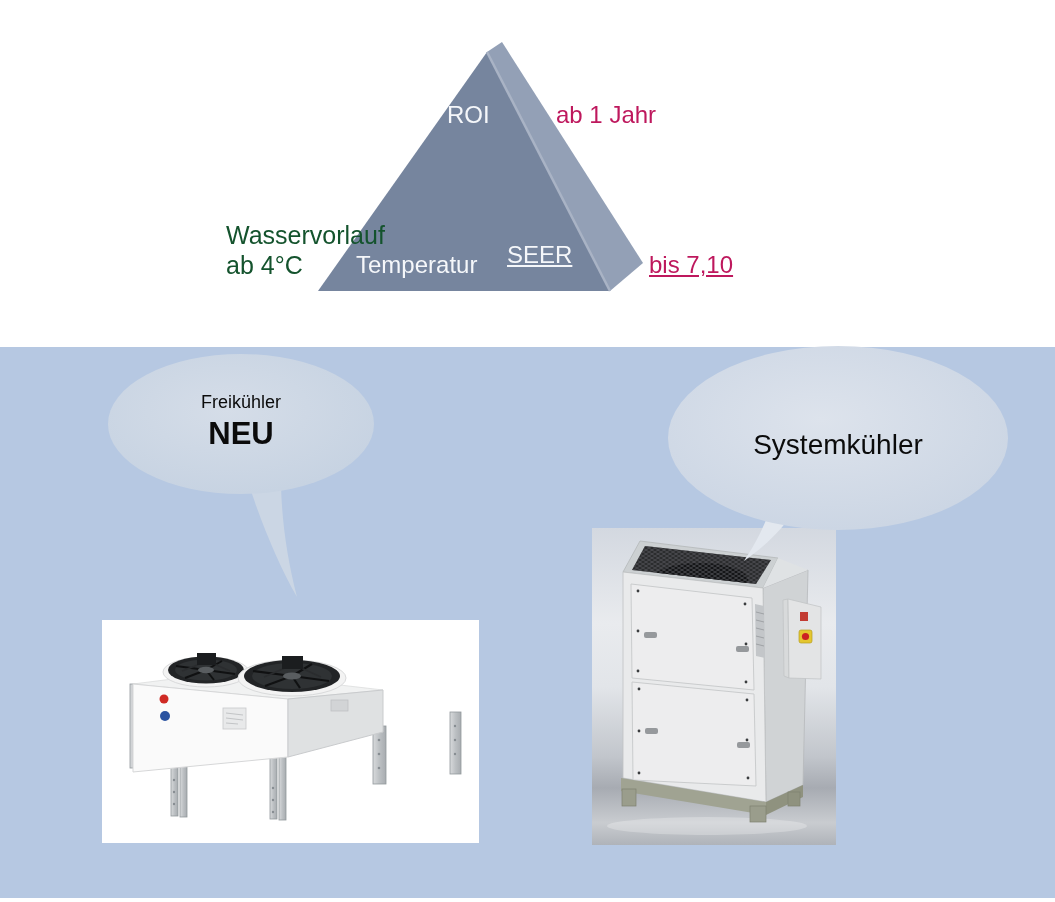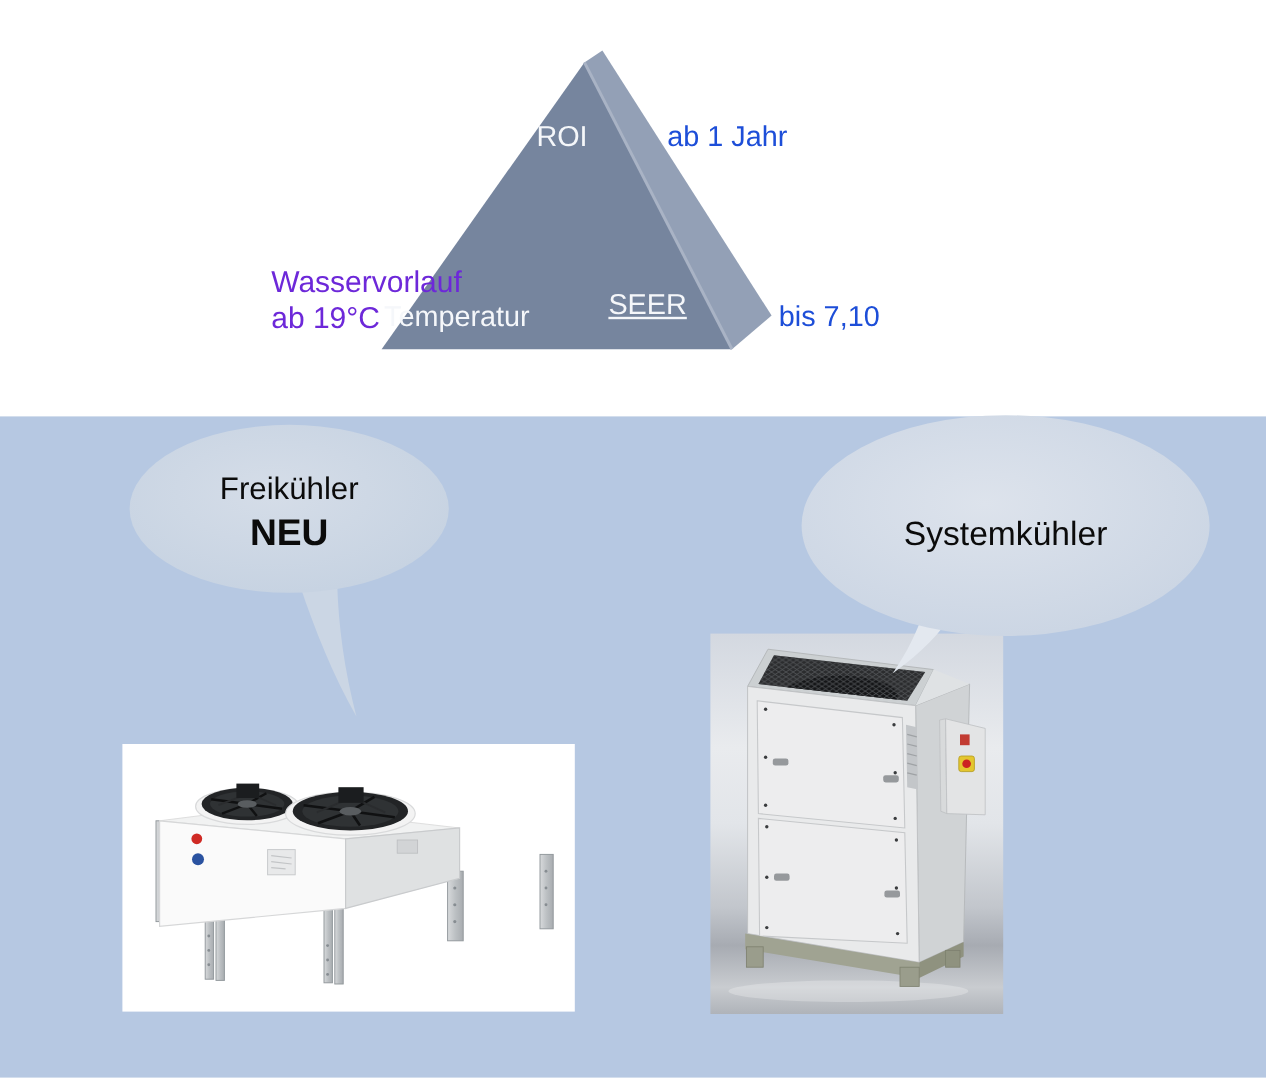--- a/index.html
+++ b/index.html
@@ -7,27 +7,27 @@
     width:1055px;height:902px;position:relative;overflow:hidden;
     background:#ffffff;
     font-family:"Liberation Sans", sans-serif;
   }
   .abs{position:absolute;}
 
   
   #pyramid-svg{left:300px;top:35px;width:360px;height:262px;}
   .tri-label{position:absolute;font-size:24px;white-space:nowrap;}
   .tri-label.inside{color:#f5f7fa;}
-  .tri-label.outside{color:#1d4ed8;}
+  .tri-label.outside{color:#be185d;}
   #label-roi{left:447px;top:101px;}
   #label-roi-value{left:556px;top:101px;}
-  #label-left-block{left:226px;top:220px;line-height:30px;font-size:25px;color:#6d28d9;}
-  #label-temperatur{left:320px;top:251px;}
+  #label-left-block{left:226px;top:220px;line-height:30px;font-size:25px;color:#14532d;}
+  #label-temperatur{left:356px;top:251px;}
   #label-seer{left:507px;top:241px;text-decoration:underline;}
-  #label-seer-value{left:649px;top:251px;}
+  #label-seer-value{left:649px;top:251px;text-decoration:underline;}
 
   
   #blue-panel{
     left:0;top:347px;width:1055px;height:551px;
     background:#b6c8e2;z-index:1;
   }
 
   
   #freecooler-panel{
     left:102px;top:620px;width:377px;height:223px;background:#ffffff;z-index:2;
@@ -38,21 +38,21 @@
   }
 
   
   .bubble-svg{z-index:3;}
   #bubble-left-svg{left:100px;top:352px;width:285px;height:250px;}
   #bubble-right-svg{left:660px;top:343px;width:355px;height:235px;}
   .bubble-text{
     position:absolute;z-index:4;text-align:center;color:#0b0b0b;
   }
   #bubble-left-text{left:130px;top:392px;width:222px;}
-  #bubble-left-text .l1{font-size:26px;text-align:center;}
+  #bubble-left-text .l1{font-size:18px;text-align:center;}
   #bubble-left-text .l2{font-size:31px;font-weight:bold;margin-top:3px;text-align:center;}
   #bubble-right-text{left:698px;top:389px;width:280px;}
   #bubble-right-text .l1{font-size:28px;margin-top:40px;}
   #bubble-right-text .l2{font-size:22px;margin-top:5px;}
 </style>
 </head>
 <body>
 
 <div class="abs" style="left:0;top:0;width:956px;height:347px;">
   <svg id="pyramid-svg" class="abs" viewBox="300 35 360 262">
@@ -60,21 +60,21 @@
     <polygon points="487,52 502,42 643,263 610,291" fill="#93a0b6"></polygon>
 
     <polygon points="487,52 318,291 610,291" fill="#76859e"></polygon>
 
     <line x1="487" y1="52" x2="610" y2="291" stroke="#a9b3c5" stroke-width="2.5"></line>
   </svg>
   <div id="label-roi" class="tri-label inside">ROI</div>
   <div id="label-roi-value" class="tri-label outside">ab 1 Jahr</div>
   <div id="label-left-block" class="tri-label">
     <div>Wasservorlauf</div>
-    <div>ab 19°C</div>
+    <div>ab 4°C</div>
   </div>
   <div id="label-temperatur" class="tri-label inside">Temperatur</div>
   <div id="label-seer" class="tri-label inside">SEER</div>
   <div id="label-seer-value" class="tri-label outside">bis 7,10</div>
 </div>
 
 <div id="blue-panel" class="abs"></div>
 
 <div id="freecooler-panel" class="abs">
   <svg width="377" height="223" viewBox="0 0 377 223">

